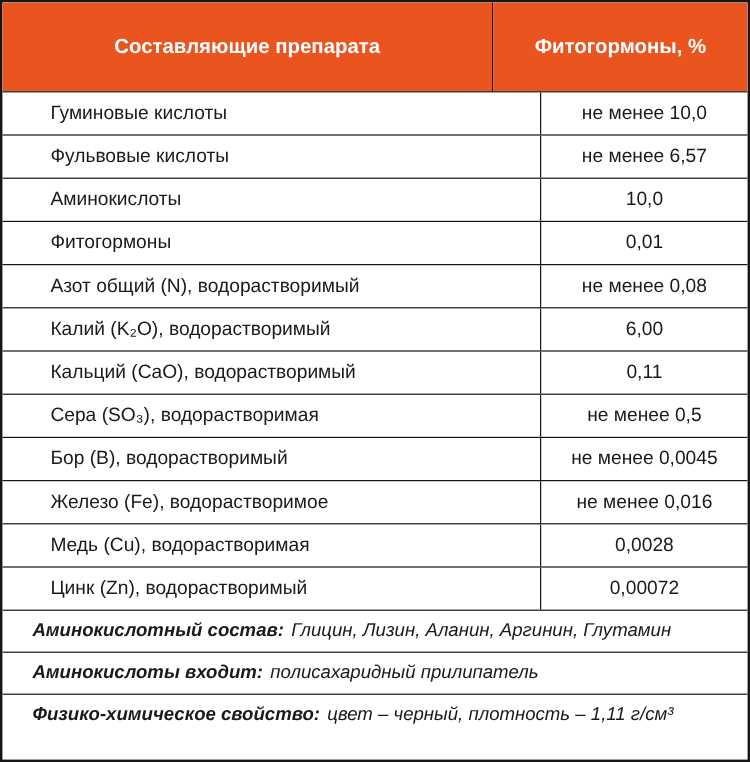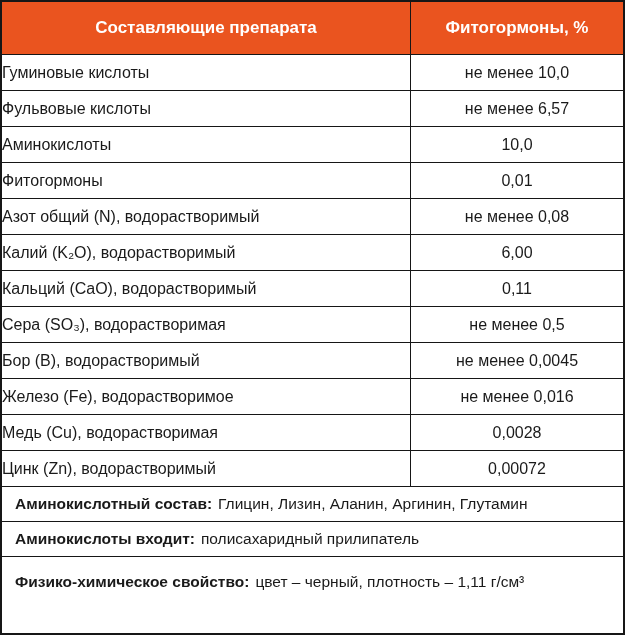--- a/index.html
+++ b/index.html
@@ -12,21 +12,21 @@
     width: 625px;
     height: 635px;
     box-sizing: border-box;
     border: 2px solid #161616;
     background: #ffffff;
     display: flex;
     flex-direction: column;
     overflow: hidden;
   }
   .header-row {
-    height: 52px;
+    height: 74px;
     display: flex;
     flex-shrink: 0;
     justify-content: flex-end;
   }
   .header-cell {
     background: #EA541F;
     color: #ffffff;
     font-weight: bold;
     font-size: 17px;
     display: flex;
@@ -48,41 +48,42 @@
     display: flex;
     flex-shrink: 0;
     border-top: 1px solid #161616;
     box-sizing: border-box;
     color: #1a1a1a;
     font-size: 16px;
   }
   .data-row .name-col {
     display: flex;
     align-items: center;
+    margin-left: 40px;
   }
   .data-row .value-col {
     display: flex;
     align-items: center;
     justify-content: center;
   }
   .footer-row {
     height: 35px;
     flex-shrink: 0;
     border-top: 1px solid #161616;
     box-sizing: border-box;
     display: flex;
     align-items: center;
-    padding-left: 13px;
+    padding-left: 25px;
     color: #1a1a1a;
     font-size: 15.5px;
+    font-style: italic;
     white-space: pre;
   }
   .footer-row:last-child {
     flex: 1;
-    align-items: flex-end;
   }
   .footer-label {
     font-weight: bold;
     margin-right: 6px;
   }
 </style>
 </head>
 <body>
 
 <div class="comp-table">

